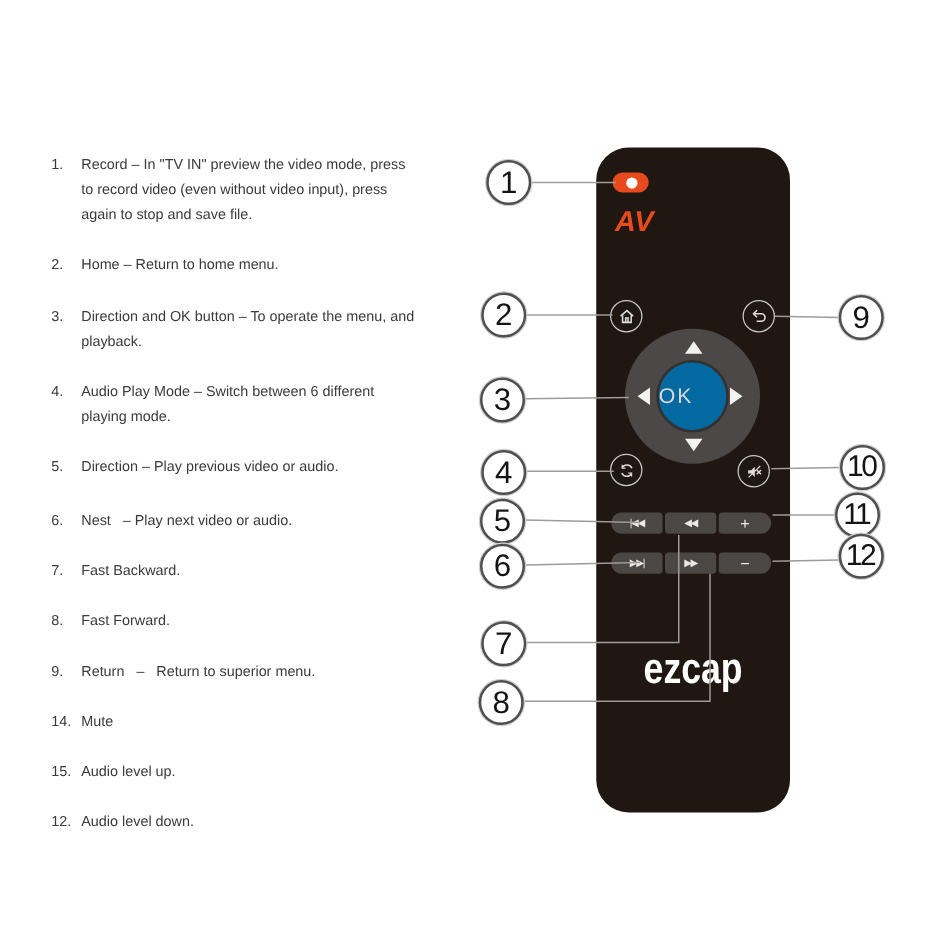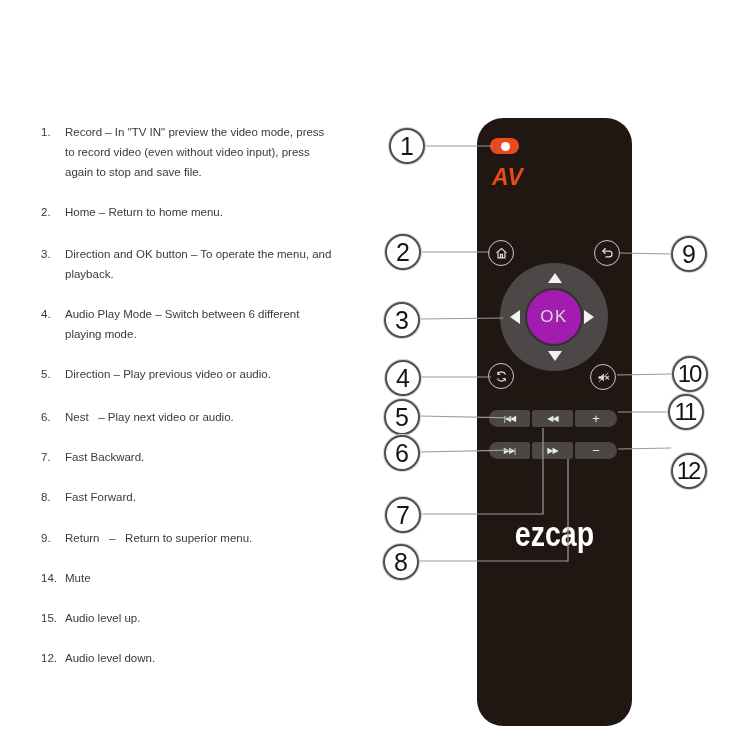--- a/index.html
+++ b/index.html
@@ -5,37 +5,37 @@
   html,body{margin:0;padding:0;background:#fff;}
   .canvas{position:relative;width:750px;height:750px;background:#ffffff;overflow:hidden;
           font-family:"Liberation Sans","DejaVu Sans",sans-serif;}
 
   
   .item{position:absolute;left:0;top:0;color:#3a3a3a;font-size:11.5px;line-height:20px;}
   .item .num{position:absolute;left:41px;top:0;width:24px;}
   .item .txt{position:absolute;left:65px;top:0;width:325px;white-space:pre-wrap;}
 
   
-  .remote{position:absolute;left:477px;top:118px;width:155px;height:608px;
+  .remote{position:absolute;left:477px;top:118px;width:155px;height:532px;
           background:#201712;border-radius:26px;}
   .led{position:absolute;left:13px;top:20px;width:29px;height:16px;border-radius:8px;background:#e8491d;}
   .led-dot{position:absolute;left:11px;top:3.5px;width:9px;height:9px;border-radius:50%;background:#fff;}
   .brand{position:absolute;left:15px;color:#e8491d;font-style:italic;font-weight:bold;
          font-size:23px;letter-spacing:0.5px;}
   .brand.l1{top:46px;}
   .brand.l2{top:74px;}
 
   .cbtn{position:absolute;width:26px;height:26px;border-radius:50%;border:1.5px solid #c9c9c9;
         box-sizing:border-box;display:flex;align-items:center;justify-content:center;}
   .cbtn svg{display:block;}
 
   .dpad{position:absolute;left:23px;top:145px;width:108px;height:108px;border-radius:50%;background:#4c4847;}
   .dpad-inner{position:absolute;left:25px;top:25px;width:54px;height:54px;border-radius:50%;
-              background:#a21caf;border:2px solid #343030;box-sizing:content-box;
-              display:flex;align-items:center;justify-content:center;}
+              background:#0369a1;border:2px solid #343030;box-sizing:content-box;
+              display:flex;align-items:center;}
   .ok{color:#d8d8d8;font-size:17px;letter-spacing:1.5px;font-weight:normal;}
   .arr{position:absolute;width:0;height:0;}
   .arr-up{left:48px;top:10px;border-left:7px solid transparent;border-right:7px solid transparent;border-bottom:10px solid #f2f2f2;}
   .arr-down{left:48px;top:88px;border-left:7px solid transparent;border-right:7px solid transparent;border-top:10px solid #f2f2f2;}
   .arr-left{left:10px;top:47px;border-top:7px solid transparent;border-bottom:7px solid transparent;border-right:10px solid #f2f2f2;}
   .arr-right{left:84px;top:47px;border-top:7px solid transparent;border-bottom:7px solid transparent;border-left:10px solid #f2f2f2;}
 
   .pill{position:absolute;height:17px;background:#4b4744;color:#e9e9e9;display:flex;
         align-items:center;justify-content:center;font-size:8px;letter-spacing:-1px;border-radius:3px;}
   .pill.sym{font-size:13px;letter-spacing:0;}
@@ -199,15 +199,15 @@
   <div class="callout" style="left:385px;top:234px">2</div>
   <div class="callout" style="left:384px;top:302px">3</div>
   <div class="callout" style="left:385px;top:360px">4</div>
   <div class="callout" style="left:384px;top:399px">5</div>
   <div class="callout" style="left:384px;top:435px">6</div>
   <div class="callout" style="left:385px;top:497px">7</div>
   <div class="callout" style="left:383px;top:544px">8</div>
   <div class="callout" style="left:671px;top:236px">9</div>
   <div class="callout two" style="left:672px;top:356px">10</div>
   <div class="callout two" style="left:668px;top:394px">11</div>
-  <div class="callout two" style="left:671px;top:453px">12</div>
+  <div class="callout two" style="left:671px;top:427px">12</div>
 
 </div>
 
 </body></html>

